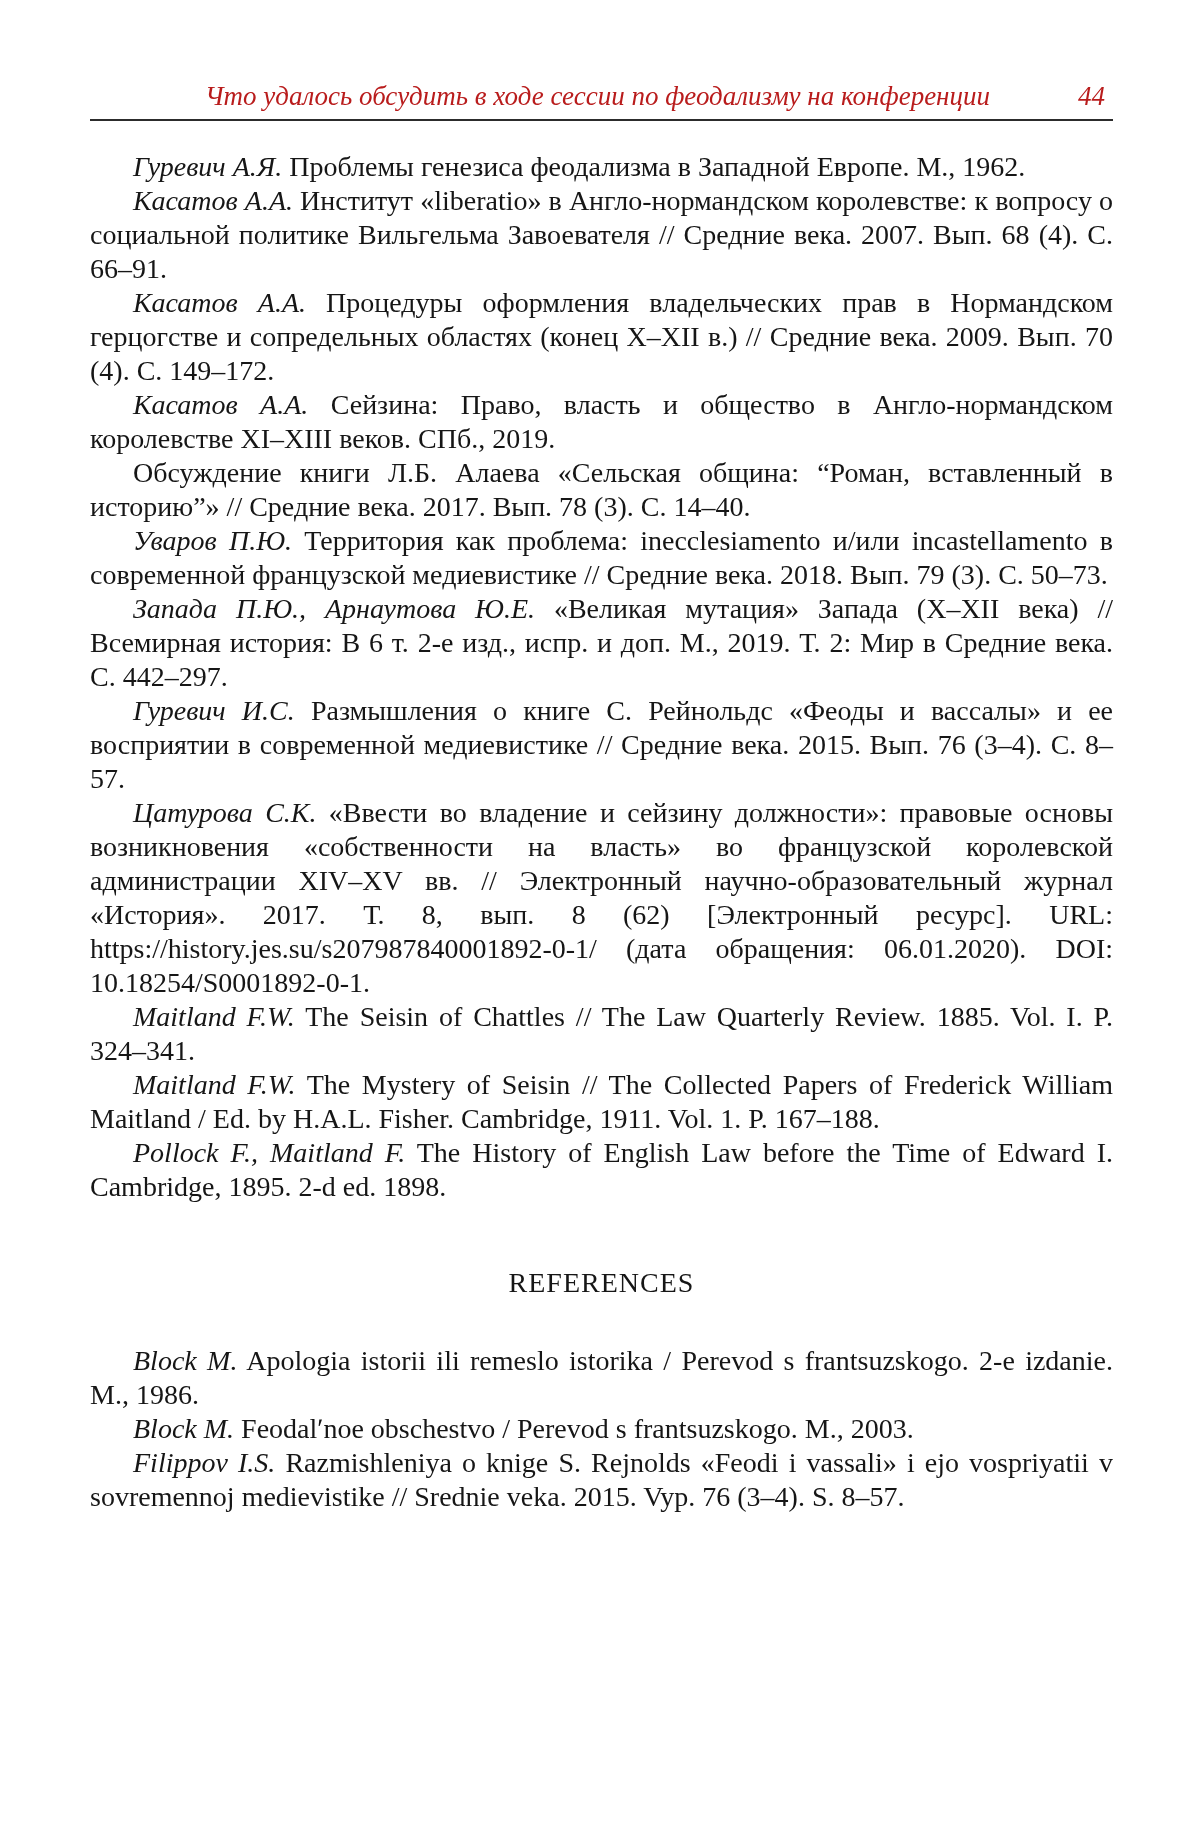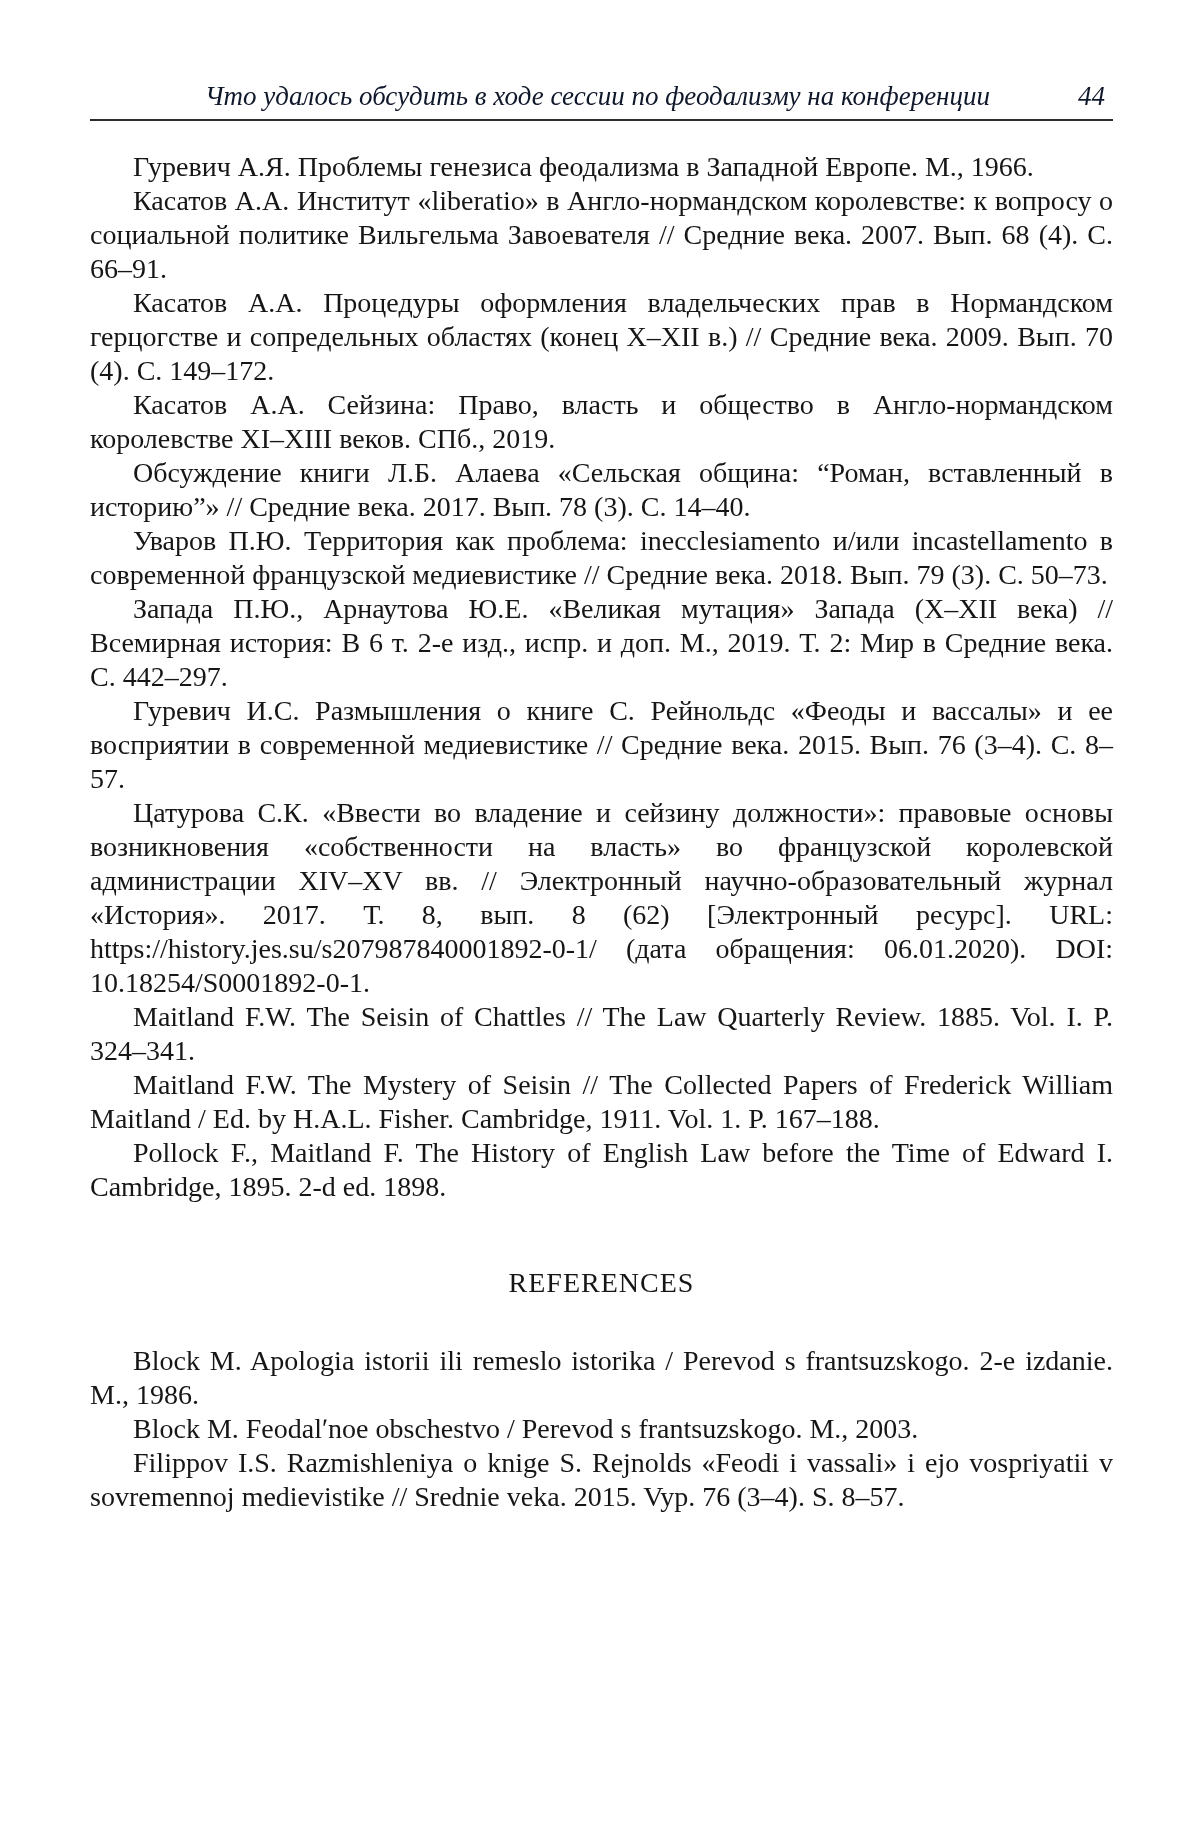--- a/index.html
+++ b/index.html
@@ -17,41 +17,41 @@
     left: 90px;
     top: 80px;
     width: 1023px;
   }
   .running-head {
     display: flex;
     align-items: baseline;
     font-style: italic;
     font-size: 27px;
     line-height: 32px;
-    color: #0f172a;
+    color: #b91c1c;
   }
   .rh-title { flex: 1; text-align: center; padding-left: 70px; }
   .rh-page { width: 70px; text-align: right; padding-right: 8px; }
   .header-rule {
     margin-top: 7px;
     border: none;
     border-top: 2px solid #2c2c2c;
     height: 0;
   }
   .body-text {
     margin-top: 29px;
     font-size: 28px;
     line-height: 34px;
     text-align: justify;
   }
   .entry {
     margin: 0;
     text-indent: 43px;
   }
-  .au { }
+  .au { font-style: italic; }
   .refs-heading {
     margin: 16px;
     margin-top: 62px;
     margin-bottom: 44px;
     text-align: center;
     text-indent: 0;
     font-size: 28px;
     font-weight: normal;
     letter-spacing: 1px;
   }
@@ -63,21 +63,21 @@
   <div class="content">
 
     <div class="running-head">
       <div class="rh-title">Что удалось обсудить в ходе сессии по феодализму на конференции</div>
       <div class="rh-page">44</div>
     </div>
     <hr class="header-rule">
 
     <div class="body-text">
 
-      <p class="entry"><span class="au">Гуревич А.Я.</span> <span>Проблемы генезиса феодализма в Западной Европе. М., 1966.</span></p>
+      <p class="entry"><span class="au">Гуревич А.Я.</span> <span>Проблемы генезиса феодализма в Западной Европе. М., 1962.</span></p>
 
       <p class="entry"><span class="au">Касатов А.А.</span> <span>Институт «liberatio» в Англо-нормандском королевстве: к вопросу о социальной политике Вильгельма Завоевателя // Средние века. 2007. Вып. 68 (4). С. 66–91.</span></p>
 
       <p class="entry"><span class="au">Касатов А.А.</span> <span>Процедуры оформления владельческих прав в Нормандском герцогстве и сопредельных областях (конец X–XII в.) // Средние века. 2009. Вып. 70 (4). С. 149–172.</span></p>
 
       <p class="entry"><span class="au">Касатов А.А.</span> <span>Сейзина: Право, власть и общество в Англо-нормандском королевстве XI–XIII веков. СПб., 2019.</span></p>
 
       <p class="entry"><span class="au"></span><span>Обсуждение книги Л.Б. Алаева «Сельская община: “Роман, вставленный в историю”» // Средние века. 2017. Вып. 78 (3). С. 14–40.</span></p>
 
       <p class="entry"><span class="au">Уваров П.Ю.</span> <span>Территория как проблема: inecclesiamento и/или incastellamento в современной французской медиевистике // Средние века. 2018. Вып. 79 (3). С. 50–73.</span></p>

